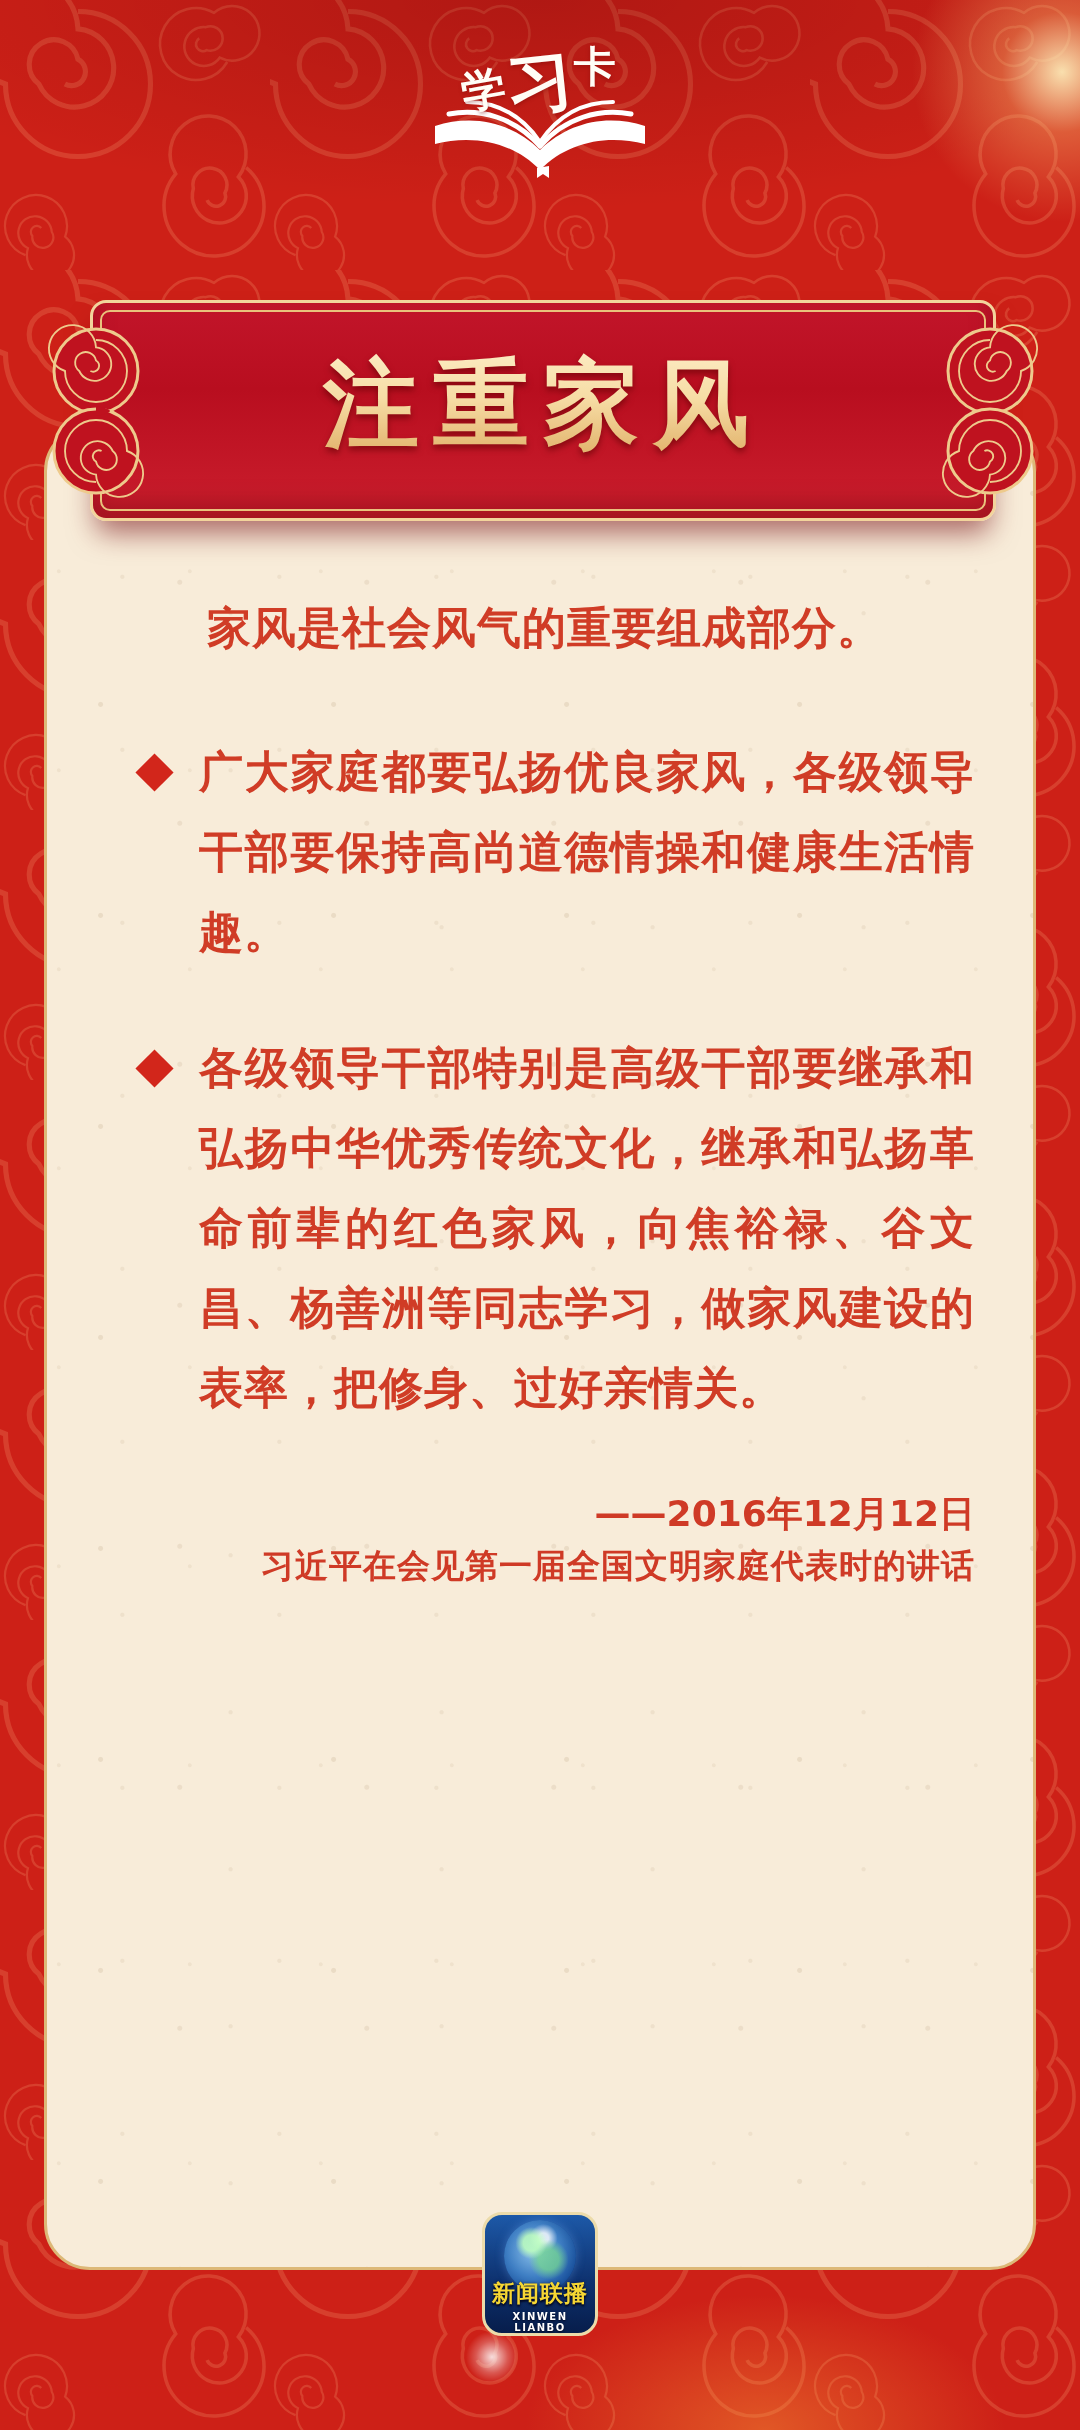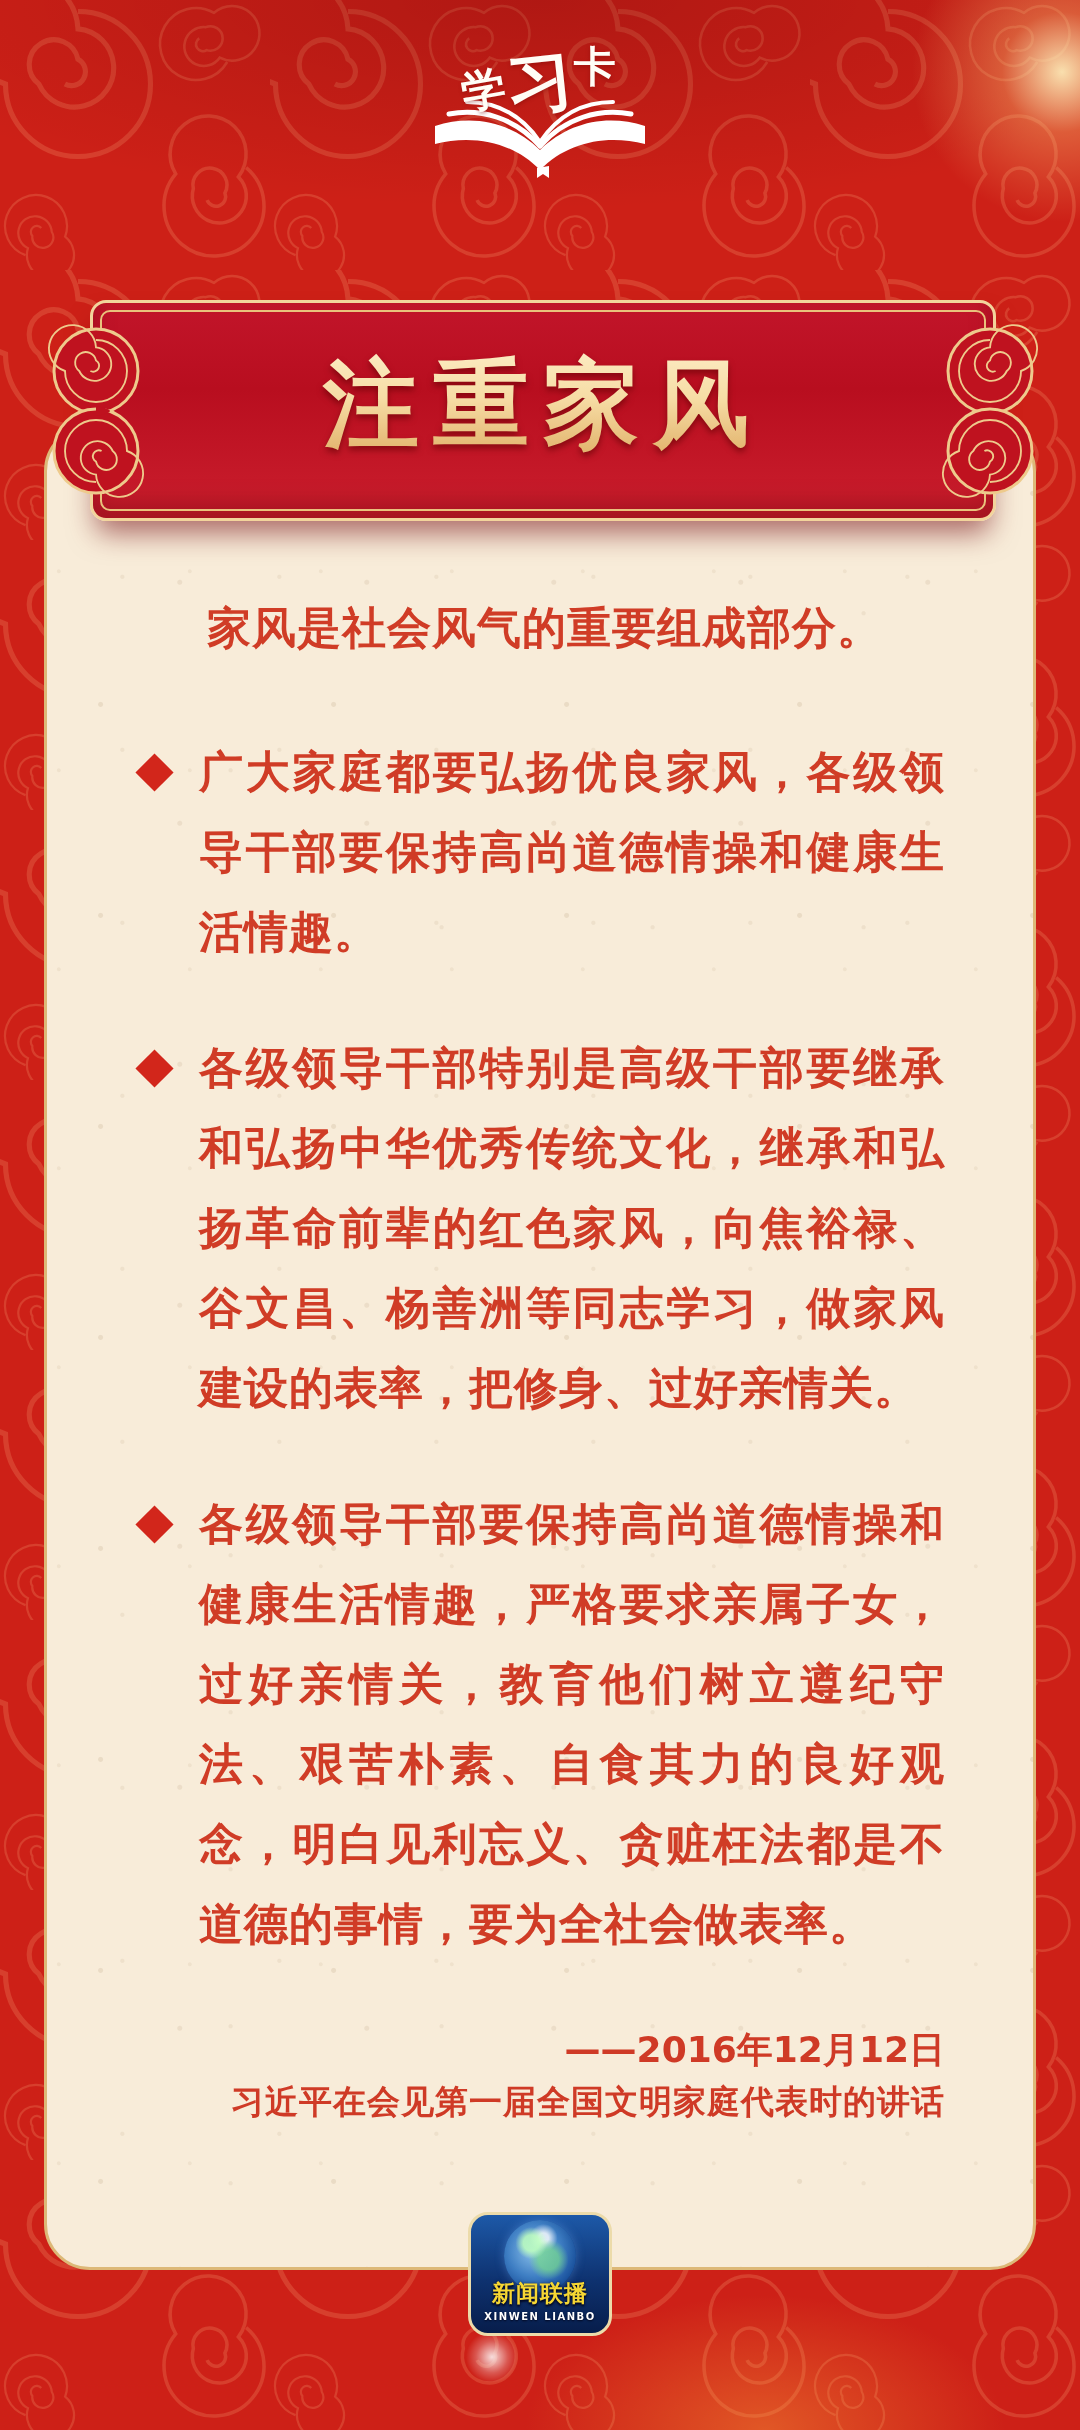--- a/index.html
+++ b/index.html
@@ -55,21 +55,21 @@
     box-sizing:border-box;
     background:#f8ecd9;
     background-image:
       radial-gradient(circle at 23% 31%, rgba(150,118,78,.14) 0 2px, transparent 3px),
       radial-gradient(circle at 71% 64%, rgba(150,118,78,.12) 0 2px, transparent 3px),
       radial-gradient(circle at 48% 86%, rgba(150,118,78,.10) 0 1.6px, transparent 2.6px),
       radial-gradient(circle at 87% 18%, rgba(150,118,78,.10) 0 1.6px, transparent 2.6px),
       radial-gradient(circle at 9% 72%, rgba(150,118,78,.09) 0 1.4px, transparent 2.4px);
     background-size:233px 211px,187px 241px,157px 173px,211px 157px,131px 199px;
     border:3px solid #ddb877;border-radius:46px;
-    padding:160px 88px 0 88px;
+    padding:160px 58px 0 88px;
   }
   .card .body-text{
     color:#d03c26;font-size:44px;line-height:80px;font-weight:700;
     letter-spacing:1px;text-align:justify;margin:0;
   }
   .intro{margin-left:72px !important;margin-bottom:64px !important;}
   .bullet{display:flex;align-items:flex-start;}
   .bullet + .bullet{margin-top:56px;}
   .bullet .diamond{
     flex:0 0 64px;height:80px;position:relative;
@@ -78,21 +78,21 @@
     content:"";position:absolute;left:6px;top:27px;width:27px;height:27px;
     background:#d2261b;transform:rotate(45deg);
   }
   .bullet p{flex:1;}
   .attribution{margin-top:60px;text-align:right;color:#cf3a26;font-weight:700;}
   .attr-date{font-size:36px;line-height:52px;margin:0;}
   .attr-source{font-size:33px;line-height:52px;margin:0;letter-spacing:1px;}
   
   .badge{
     position:absolute;left:50%;top:2212px;transform:translateX(-50%);z-index:6;
-    width:144px;height:124px;box-sizing:border-box;
+    width:116px;height:124px;box-sizing:border-box;
     background:linear-gradient(180deg,#1d59a8 0%,#0e3270 55%,#071d4b 100%);
     border:3px solid #ecdbaa;border-radius:20px;
     text-align:center;
   }
   .badge .globe{
     width:72px;height:72px;border-radius:50%;margin:5px auto 0 auto;
     background:
       radial-gradient(circle at 38% 32%, rgba(190,255,190,.85) 0 8px, transparent 16px),
       radial-gradient(circle at 62% 55%, rgba(120,220,140,.7) 0 10px, transparent 20px),
       radial-gradient(circle at 55% 25%, rgba(255,255,255,.8) 0 5px, transparent 14px),
@@ -149,24 +149,20 @@
   <div class="bullet">
     <span class="diamond"></span>
     <p class="body-text">广大家庭都要弘扬优良家风，各级领导干部要保持高尚道德情操和健康生活情趣。</p>
   </div>
 
   <div class="bullet">
     <span class="diamond"></span>
     <p class="body-text">各级领导干部特别是高级干部要继承和弘扬中华优秀传统文化，继承和弘扬革命前辈的红色家风，向焦裕禄、谷文昌、杨善洲等同志学习，做家风建设的表率，把修身、过好亲情关。</p>
   </div>
 
-  <div class="bullet">
-    <span class="diamond"></span>
-    <p class="body-text">各级领导干部要保持高尚道德情操和健康生活情趣，严格要求亲属子女，过好亲情关，教育他们树立遵纪守法、艰苦朴素、自食其力的良好观念，明白见利忘义、贪赃枉法都是不道德的事情，要为全社会做表率。</p>
-  </div>
 
   <div class="attribution">
     <p class="attr-date">——2016年12月12日</p>
     <p class="attr-source">习近平在会见第一届全国文明家庭代表时的讲话</p>
   </div>
 </div>
 
 <div class="banner">
   <h1 class="banner-title">注重家风</h1>
 

